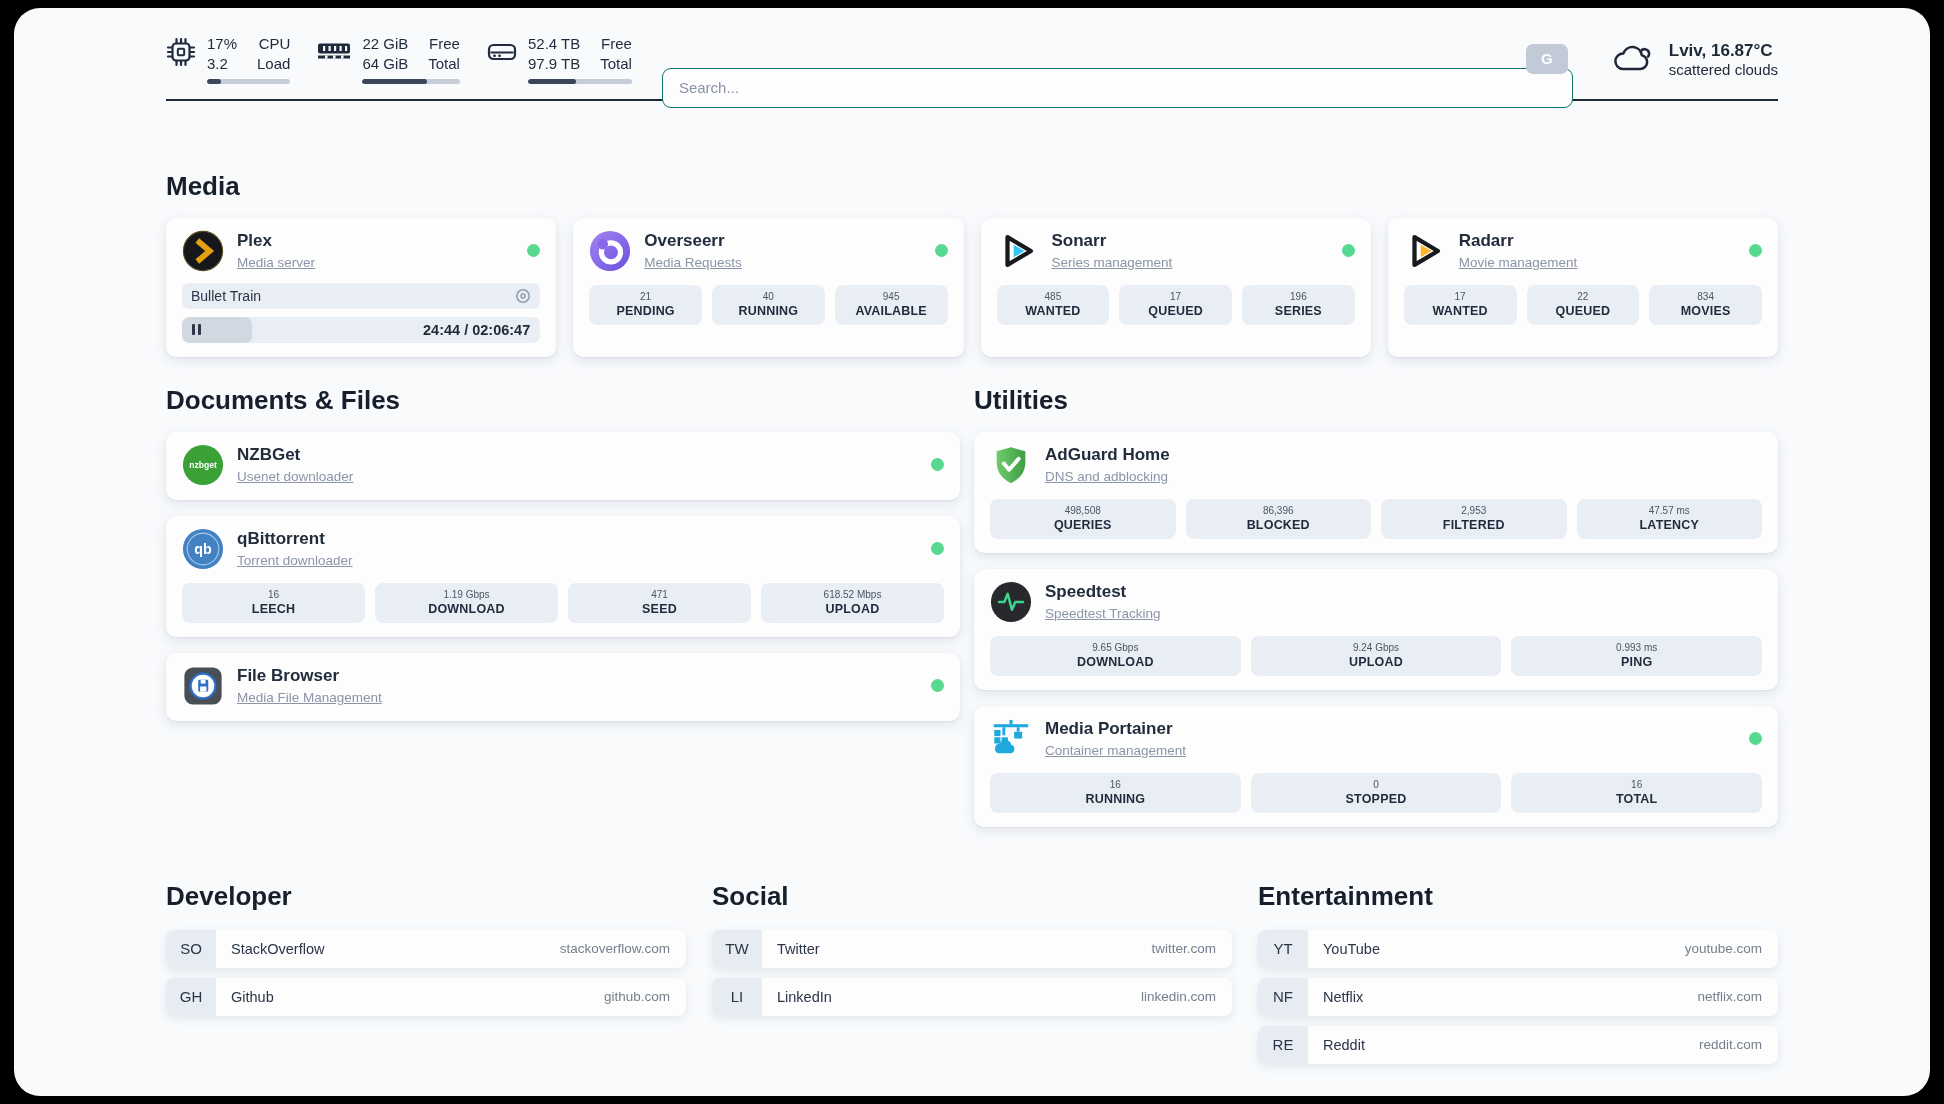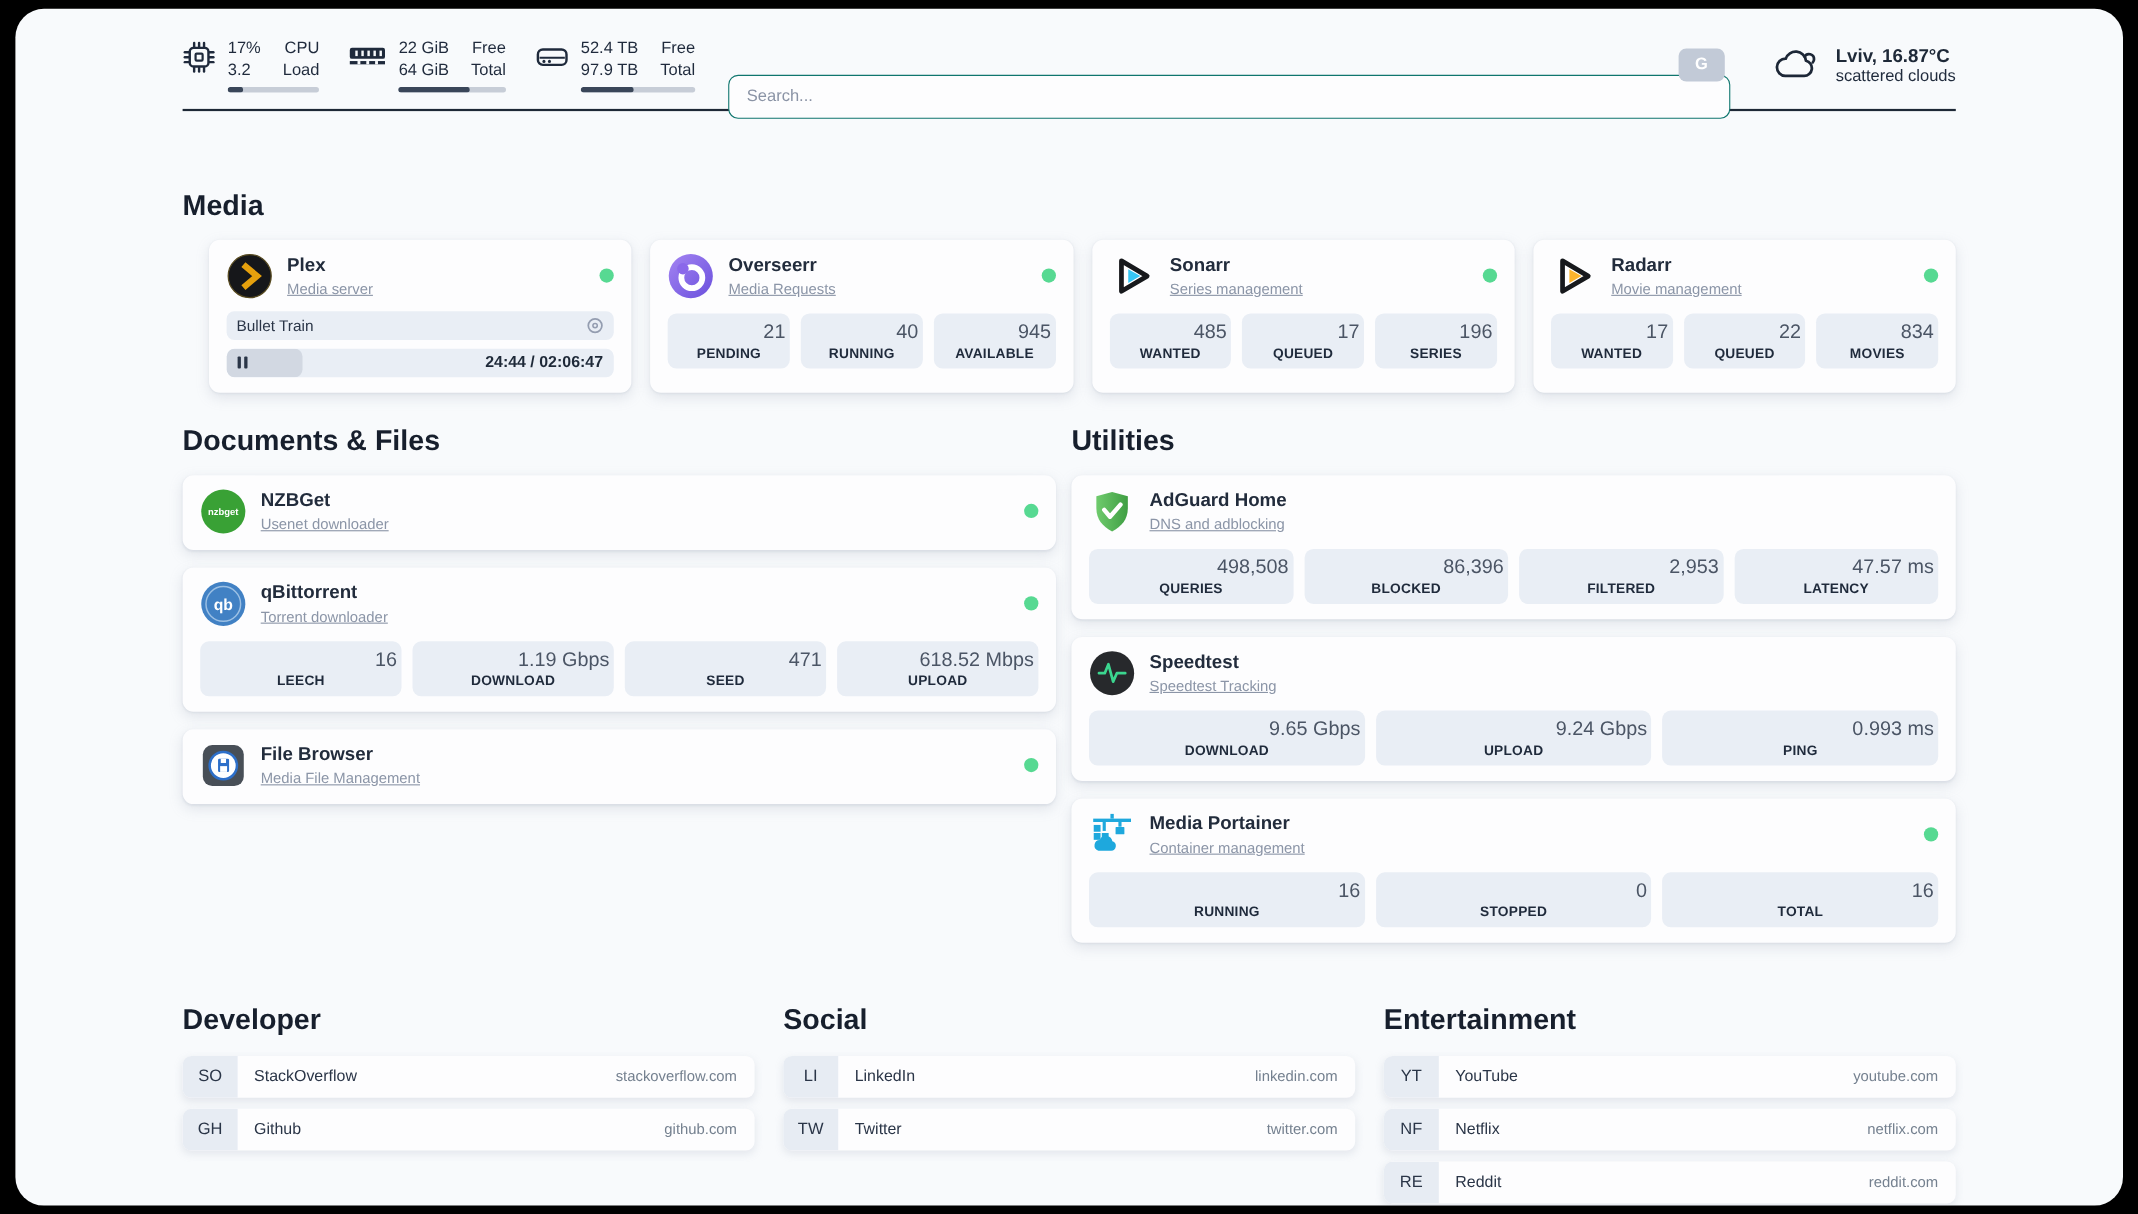--- a/index.html
+++ b/index.html
@@ -25,32 +25,32 @@
 
   .weather { display:flex; align-items:center; gap:12px; }
   .weather-loc { font-size:17px; font-weight:700; color:#1e2938; line-height:1.25; }
   .weather-cond { font-size:15px; color:#212c3d; }
 
   .divider { margin-top:15px; border-top:2px solid #1e2836; }
 
   
   .section-title { font-size:26px; font-weight:600; color:#171f2d; }
   .media-title { margin:70px 0 16px; }
-  .media-grid { display:grid; grid-template-columns:repeat(4,1fr); gap:17px; align-items:stretch;margin-left:24px; }
+  .media-grid { display:grid; grid-template-columns:repeat(4,1fr); gap:17px; align-items:stretch; }
 
   .card { background:#fdfdfe; border-radius:10px; box-shadow:0 4px 12px rgba(145,155,175,.22), 0 1px 2px rgba(145,155,175,.14); padding:12px 16px 14px; }
   .card-header { display:flex; align-items:center; gap:13px; }
   .app-icon { width:42px; height:42px; flex:0 0 auto; }
   .app-title { font-size:17px; font-weight:600; color:#222c3c; line-height:1.2; }
   .app-sub { font-size:13.5px; color:#8b95a7; margin-top:3px;text-decoration:underline; }
   .dot { width:13px; height:13px; border-radius:50%; background:#57d992; margin-left:auto; flex:0 0 auto; }
 
   .stats { display:flex; gap:10px; margin-top:13px; }
   .stat { flex:1; background:#e9eef5; border-radius:8px; text-align:center; padding:6px 4px 7px; }
-  .stat-value { font-size:18px; color:#4b5565;text-align:right; }
+  .stat-value { font-size:10px; color:#4b5565; }
   .stat-label { font-size:12.5px; font-weight:700; color:#1f2a3b; margin-top:2px; letter-spacing:.2px; }
 
   
   .np-row { margin-top:11px; background:#e9eef5; border-radius:7px; height:26px; display:flex; align-items:center; padding:0 9px; }
   .np-title { font-size:14px; color:#2a3547; }
   .np-icon { margin-left:auto; display:flex; }
   .seek-row { margin-top:8px; background:#e9eef5; border-radius:7px; height:26px; position:relative; display:flex; align-items:center; overflow:hidden; }
   .seek-fill { position:absolute; left:0; top:0; bottom:0; background:#d2d8e2; border-radius:7px; }
   .pause-btn { position:relative; margin-left:10px; display:flex; gap:3px; background:none; border:none; cursor:pointer; padding:0; }
   .pause-btn span { width:3px; height:11px; background:#2a3547; border-radius:1px; }
@@ -513,29 +513,29 @@
       <div class="bm-row">
         <div class="bm-badge">GH</div>
         <div class="bm-name">Github</div>
         <div class="bm-url">github.com</div>
       </div>
     </div>
 
     <div>
       <h2 class="section-title">Social</h2>
       <div class="bm-row">
+        <div class="bm-badge">TW</div>
+        <div class="bm-name">Twitter</div>
+        <div class="bm-url">twitter.com</div>
+      </div>
+      <div class="bm-row">
         <div class="bm-badge">LI</div>
         <div class="bm-name">LinkedIn</div>
         <div class="bm-url">linkedin.com</div>
       </div>
-      <div class="bm-row">
-        <div class="bm-badge">TW</div>
-        <div class="bm-name">Twitter</div>
-        <div class="bm-url">twitter.com</div>
-      </div>
     </div>
 
     <div>
       <h2 class="section-title">Entertainment</h2>
       <div class="bm-row">
         <div class="bm-badge">YT</div>
         <div class="bm-name">YouTube</div>
         <div class="bm-url">youtube.com</div>
       </div>
       <div class="bm-row">

